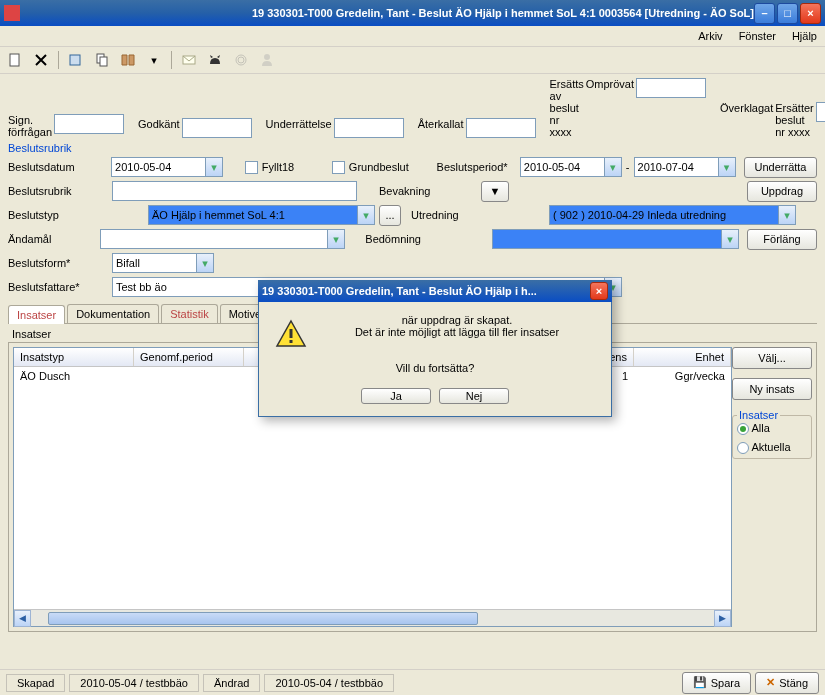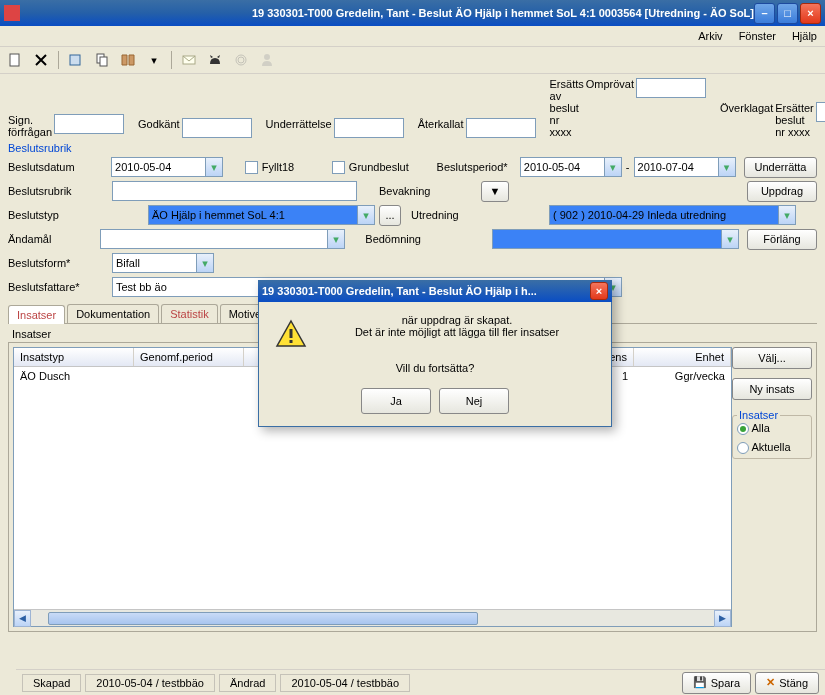--- a/index.html
+++ b/index.html
@@ -50,32 +50,32 @@
 .scroll-h .thumb { height:13px; background:linear-gradient(#c9dbf6,#a8c5ef); border:1px solid #7f9db9; width:60%; margin-left:17px; border-radius:2px; }
 .scroll-arrow-h { width:17px; height:17px; background:linear-gradient(#e8f0fb,#bcd4f6); border:1px solid #9db4d4; display:flex;align-items:center;justify-content:center;font-size:9px;color:#2b5fa4; }
 
 .side-panel { width:80px; display:flex; flex-direction:column; gap:9px; }
 .side-btn { background:linear-gradient(#fff,#e6e6de); border:1px solid #888; border-radius:3px; height:22px; }
 .side-group { border:1px solid #bfb8a6; border-radius:3px; padding:6px 4px 4px 4px; position:relative; margin-top:6px; }
 .side-group-title { position:absolute; top:-7px; left:4px; background:#ece9d8; padding:0 2px; color:#0046d5; }
 .radio { width:12px;height:12px;border:1px solid #7f9db9;border-radius:50%;display:inline-block;vertical-align:middle;background:white;position:relative; }
 .radio.on::after { content:""; position:absolute; width:6px;height:6px;background:#39a339;border-radius:50%;top:2px;left:2px; }
 
-.statusbar { position:absolute; bottom:0; left:16px; right:0; height:26px; background:#ece9d8; border-top:1px solid #d4d0c8; display:flex; align-items:center; padding:0 6px; gap:4px; }
+.statusbar { position:absolute; bottom:0; left:0; right:0; height:26px; background:#ece9d8; border-top:1px solid #d4d0c8; display:flex; align-items:center; padding:0 6px; gap:4px; }
 .status-cell { border:1px solid #c5c2b8; padding:2px 10px; background:#ece9d8; }
 .status-btn { background:linear-gradient(#fff,#e6e6de); border:1px solid #888; border-radius:3px; height:22px; padding:0 10px; display:flex; align-items:center; gap:4px; }
 
 .modal-overlay { position:absolute; top:280px; left:258px; width:354px; box-shadow:4px 4px 10px rgba(0,0,0,.3); }
 .modal-titlebar { background:linear-gradient(to bottom,#3a6ea5,#0a4dc3); height:22px; display:flex; align-items:center; padding:0 4px; color:white; font-weight:bold; }
 .modal-titlebar .flex { flex:1; white-space:nowrap; overflow:hidden; }
 .modal-body { background:#ece9d8; border:1px solid #3a6ea5; border-top:none; padding:12px; text-align:center; }
 .modal-icon { float:left; width:32px; height:32px; margin:4px 8px 4px 4px; }
 .modal-icon svg { width:32px; height:32px; }
 .modal-btns { margin-top:14px; display:flex; justify-content:center; gap:8px; }
-.modal-btn { width:70px; height:26px; background:linear-gradient(#fff,#e6e6de); border:1px solid #888; border-radius:3px; }
+.modal-btn { width:70px; height:16px; background:linear-gradient(#fff,#e6e6de); border:1px solid #888; border-radius:3px; }
 
 svg.ico { width:16px; height:16px; }
 </style>
 </head>
 <body>
 
 <div class="titlebar">
   <span class="titlebar-icon"></span>
   <span class="titlebar-text">19 330301-T000  Gredelin, Tant   -   Beslut  ÄO Hjälp i hemmet SoL 4:1   0003564   [Utredning - ÄO SoL]</span>
   <div class="win-btns">

